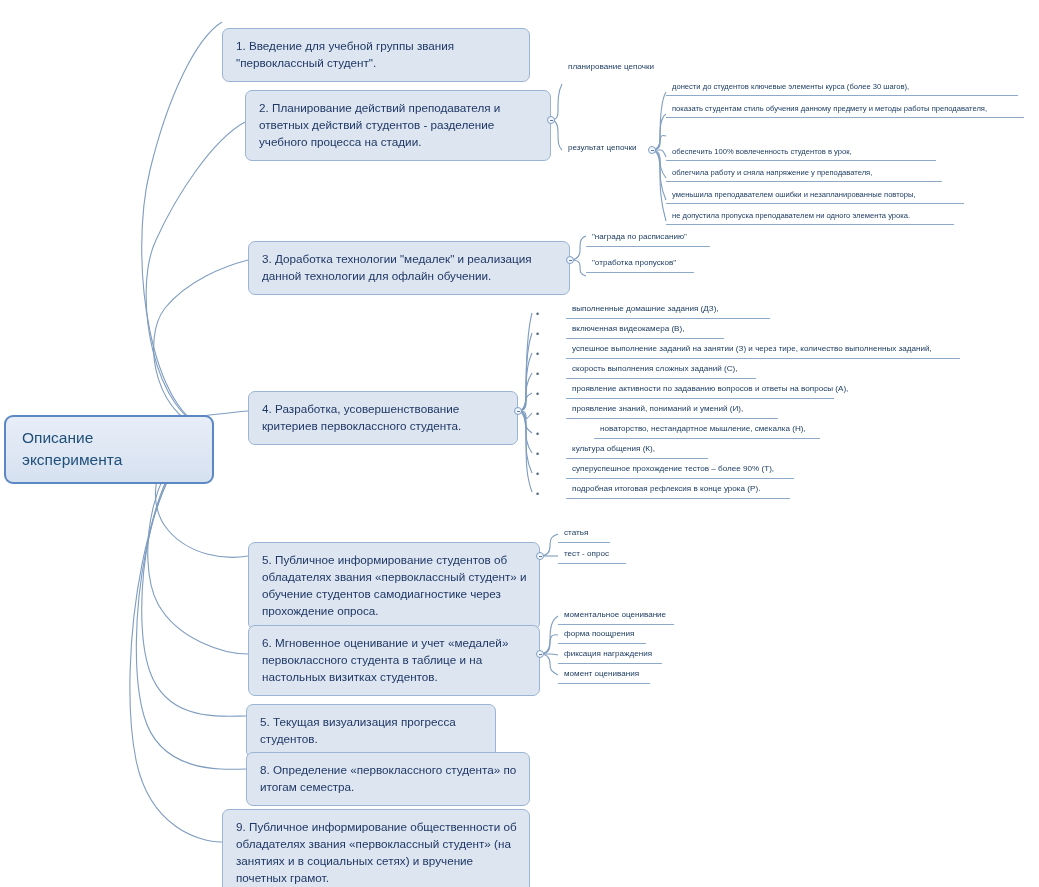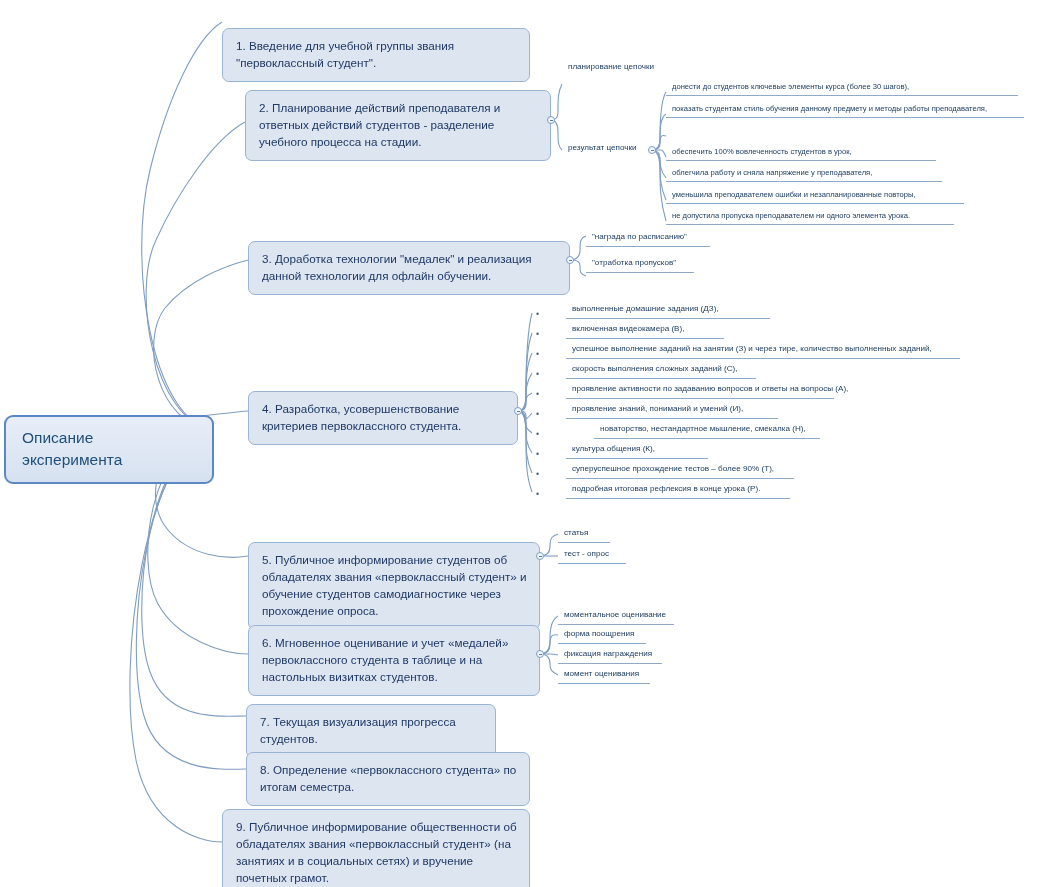--- a/index.html
+++ b/index.html
@@ -130,21 +130,21 @@
     <span>5. Публичное информирование студентов об обладателях звания «первоклассный студент» и обучение студентов самодиагностике через прохождение опроса.</span>
   </div>
   <div class="handle" style="left:536px;top:552px;"></div>
 
   <div class="node topic" style="left:248px;top:625px;width:292px;">
     <span>6. Мгновенное оценивание и учет «медалей» первоклассного студента в таблице и на настольных визитках студентов.</span>
   </div>
   <div class="handle" style="left:536px;top:650px;"></div>
 
   <div class="node topic" style="left:246px;top:704px;width:250px;">
-    <span>7. Текущая визуализация прогресса студентов.</span>
+    <span>5. Текущая визуализация прогресса студентов.</span>
   </div>
 
   <div class="node topic" style="left:246px;top:752px;width:284px;">
     <span>8. Определение «первоклассного студента» по итогам семестра.</span>
   </div>
 
   <div class="node topic" style="left:222px;top:809px;width:308px;">
     <span>9. Публичное информирование общественности об обладателях звания «первоклассный студент» (на занятиях и в социальных сетях) и вручение почетных грамот.</span>
   </div>
 

